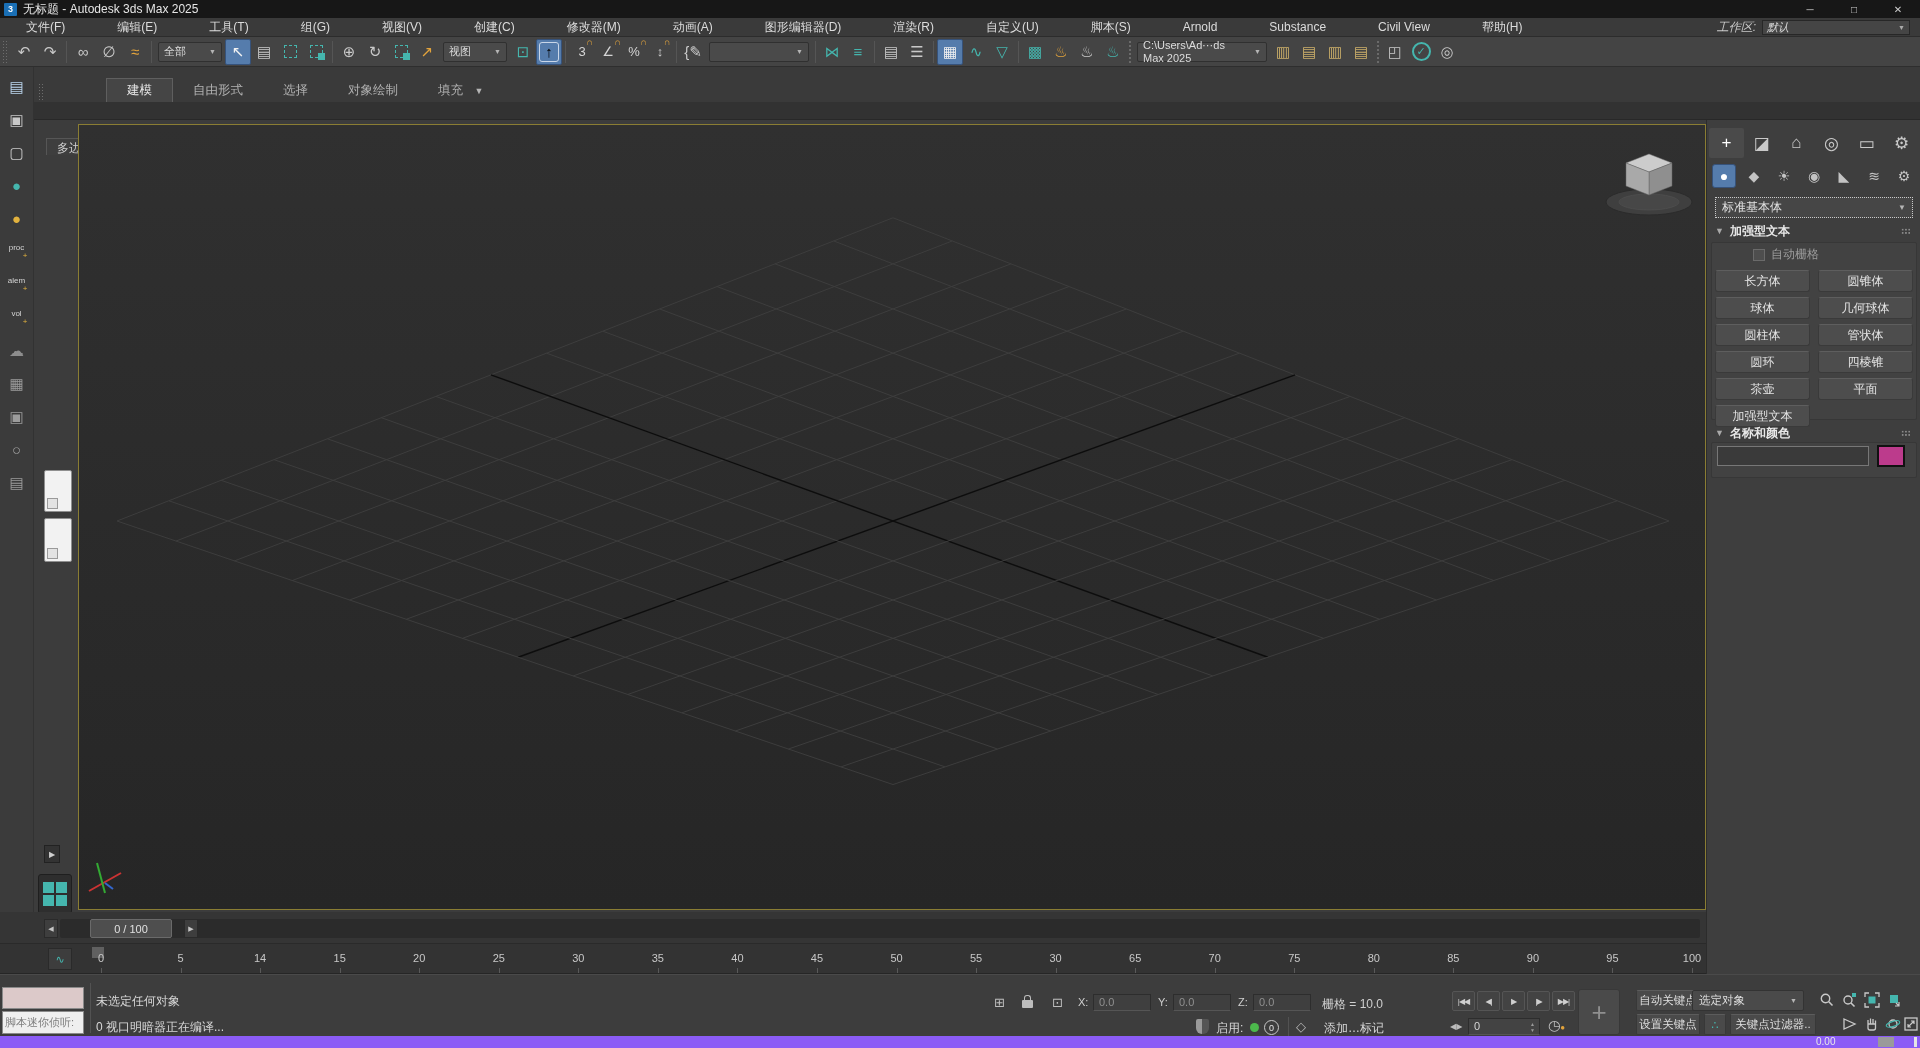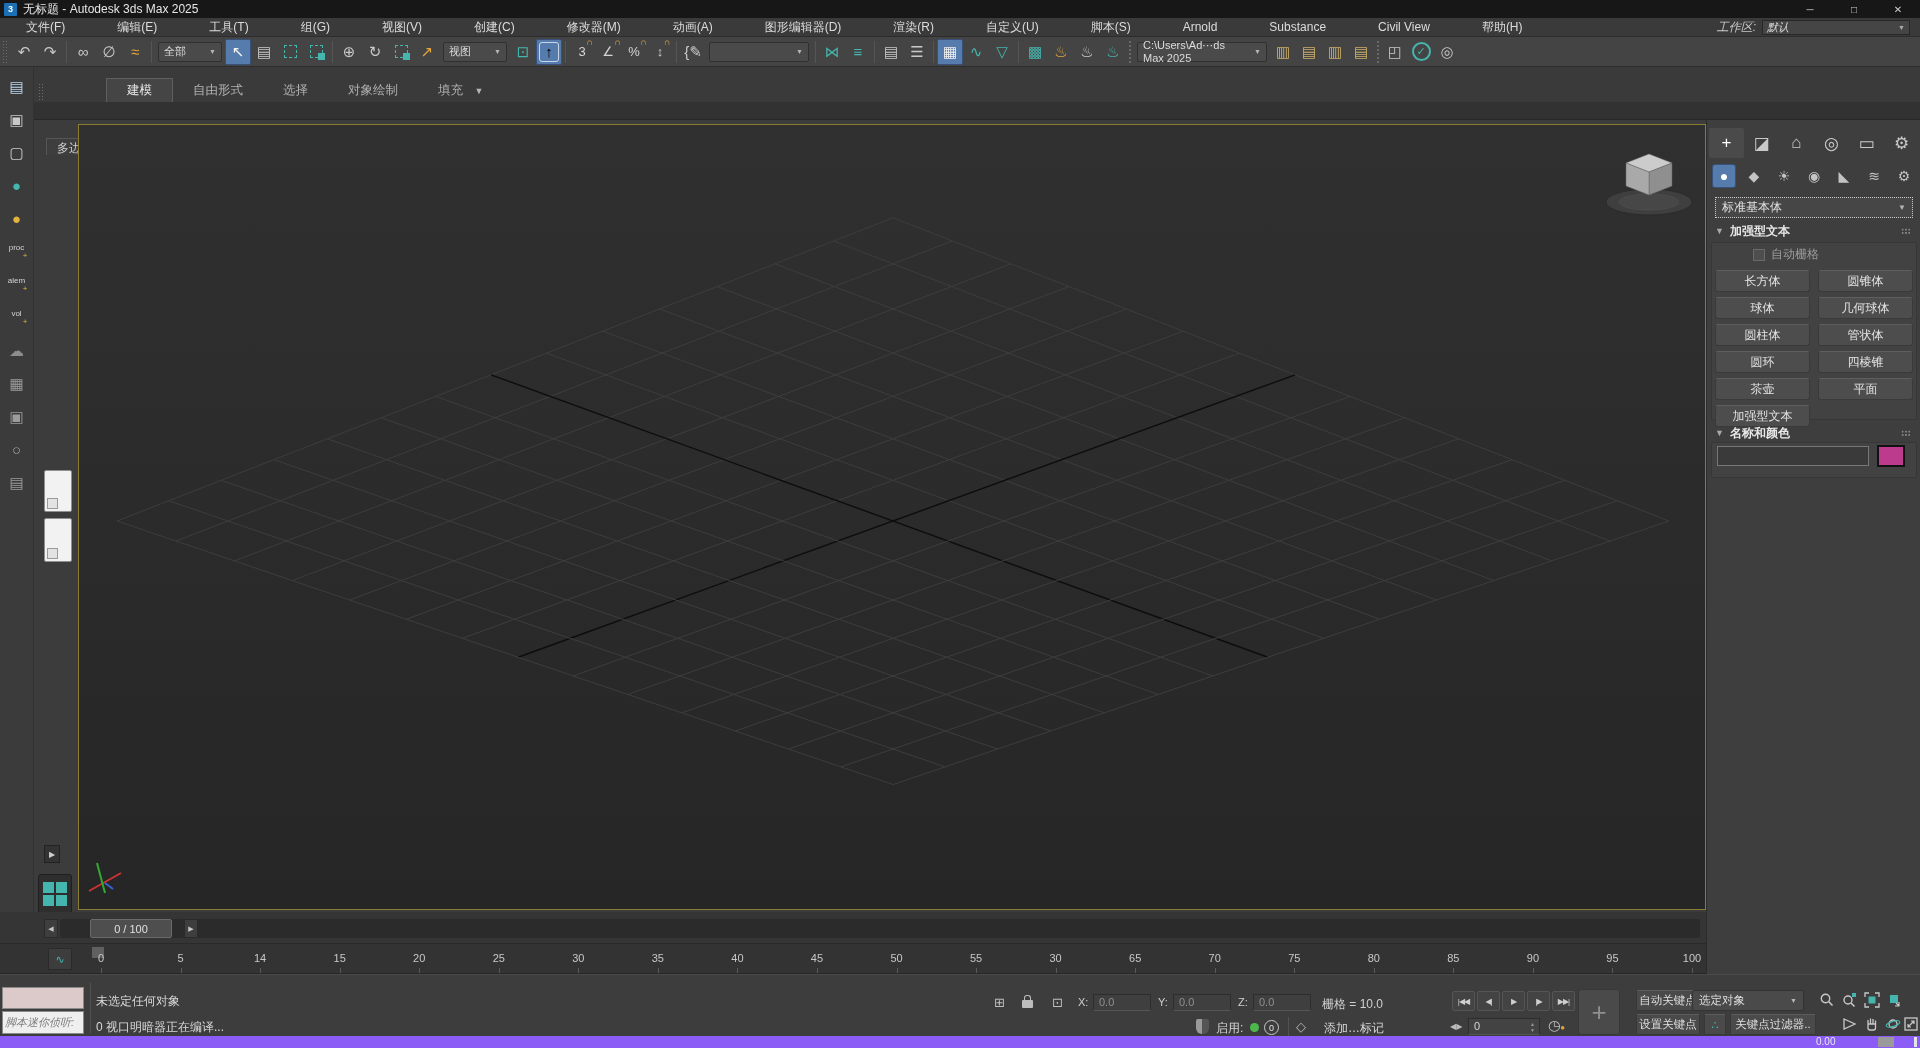--- a/index.html
+++ b/index.html
@@ -143,21 +143,21 @@
   .tick-label { position:absolute; top:8px; transform:translateX(-50%); color:#c8c8c8; font-size:11px; }
   .tick-line { position:absolute; top:24px; width:1px; height:5px; background:#5a5a5a; }
 
   
   #statusbar { position:absolute; left:0; top:974px; width:1920px; height:62px; background:#3d3d3d;
     border-top:1px solid #4a4a4a; color:#d8d8d8; font-size:12px; }
   #listener-pink { position:absolute; left:2px; top:12px; width:82px; height:22px; background:#dcc9c9;
     border:1px solid #8a8a8a; }
   #listener-white { position:absolute; left:2px; top:36px; width:82px; height:23px; background:#efefef;
     border:1px solid #8a8a8a; color:#7d7d7d; font-size:11px; line-height:21px; padding:0 2px;
-    white-space:nowrap; overflow:hidden;font-style:italic; }
+    white-space:nowrap; overflow:hidden; }
   .v-div { position:absolute; width:1px; background:#2e2e2e; border-right:1px solid #525252; }
   .sb-icon { position:absolute; color:#bdbdbd; font-size:13px; }
   .sb-field { position:absolute; height:17px; background:#3f3f3f; border:1px solid #2d2d2d;
     border-bottom-color:#555; color:#8f8f8f; font-size:11px; padding:1px 5px; }
   .sb-btn { position:absolute; background:#4a4a4a; border:1px solid #383838; border-top-color:#5c5c5c;
     border-radius:2px; color:#dfdfdf; font-size:11.5px; display:flex; align-items:center; justify-content:center;margin-left:12px; }
   .sb-dd { position:absolute; background:#4a4a4a; border:1px solid #333; border-radius:2px;
     color:#dfdfdf; font-size:11.5px; display:flex; align-items:center; padding:0 6px; }
   .sb-dd .caret { margin-left:auto; font-size:7px; color:#b5b5b5; }
   .pb-btn { background:#434343; border:1px solid #555; border-radius:2px; color:#cfcfcf;

